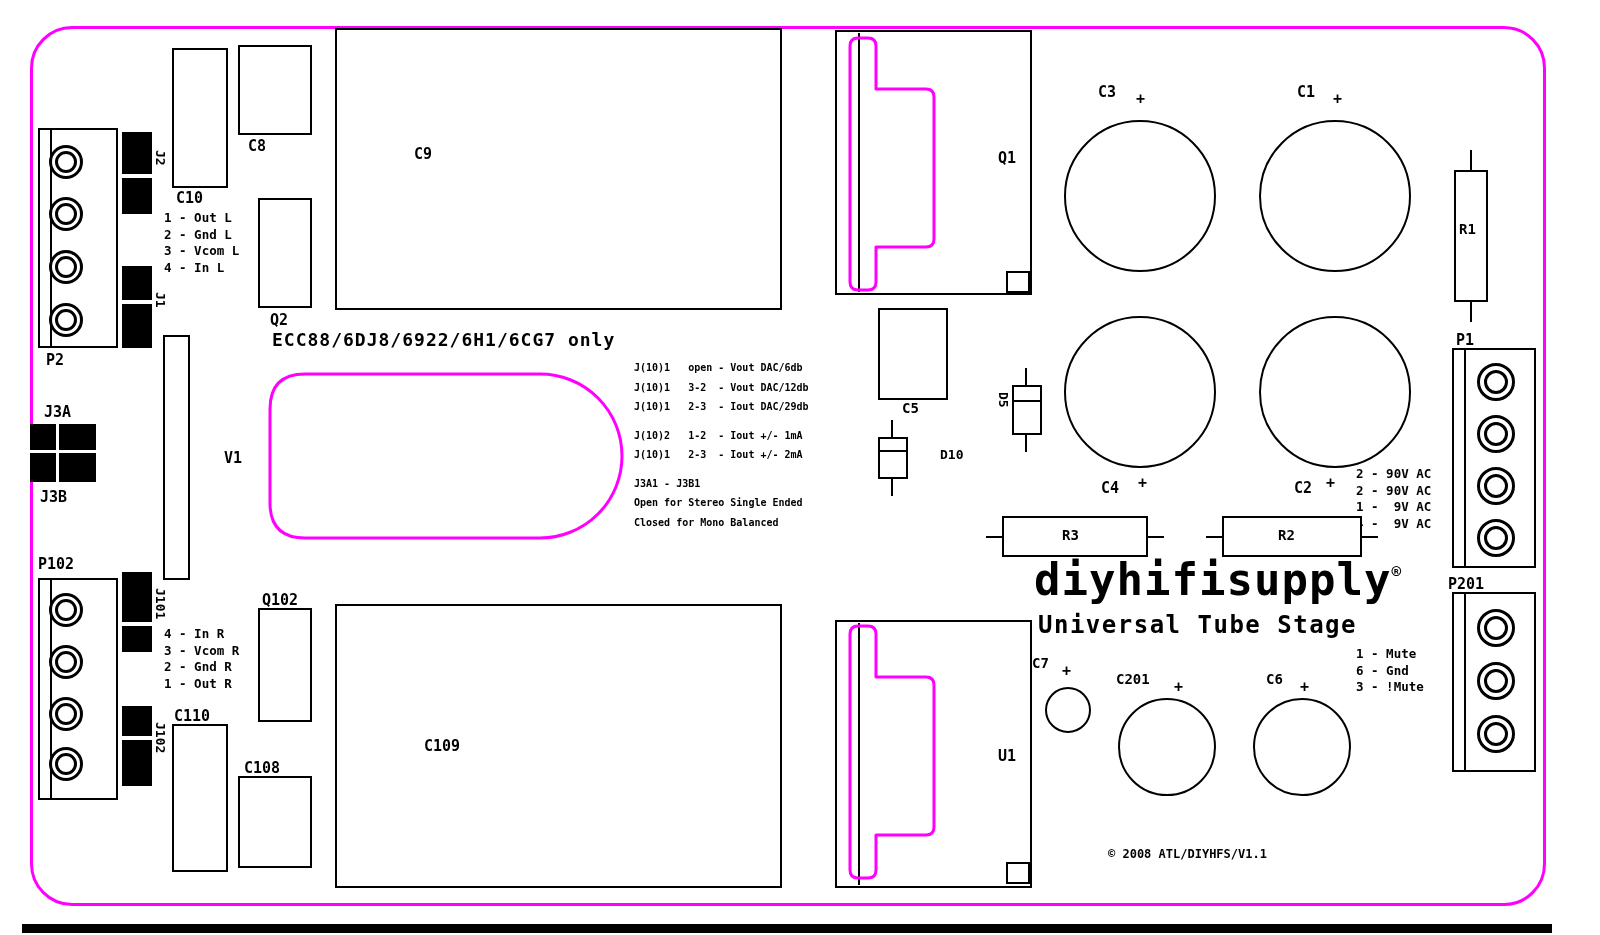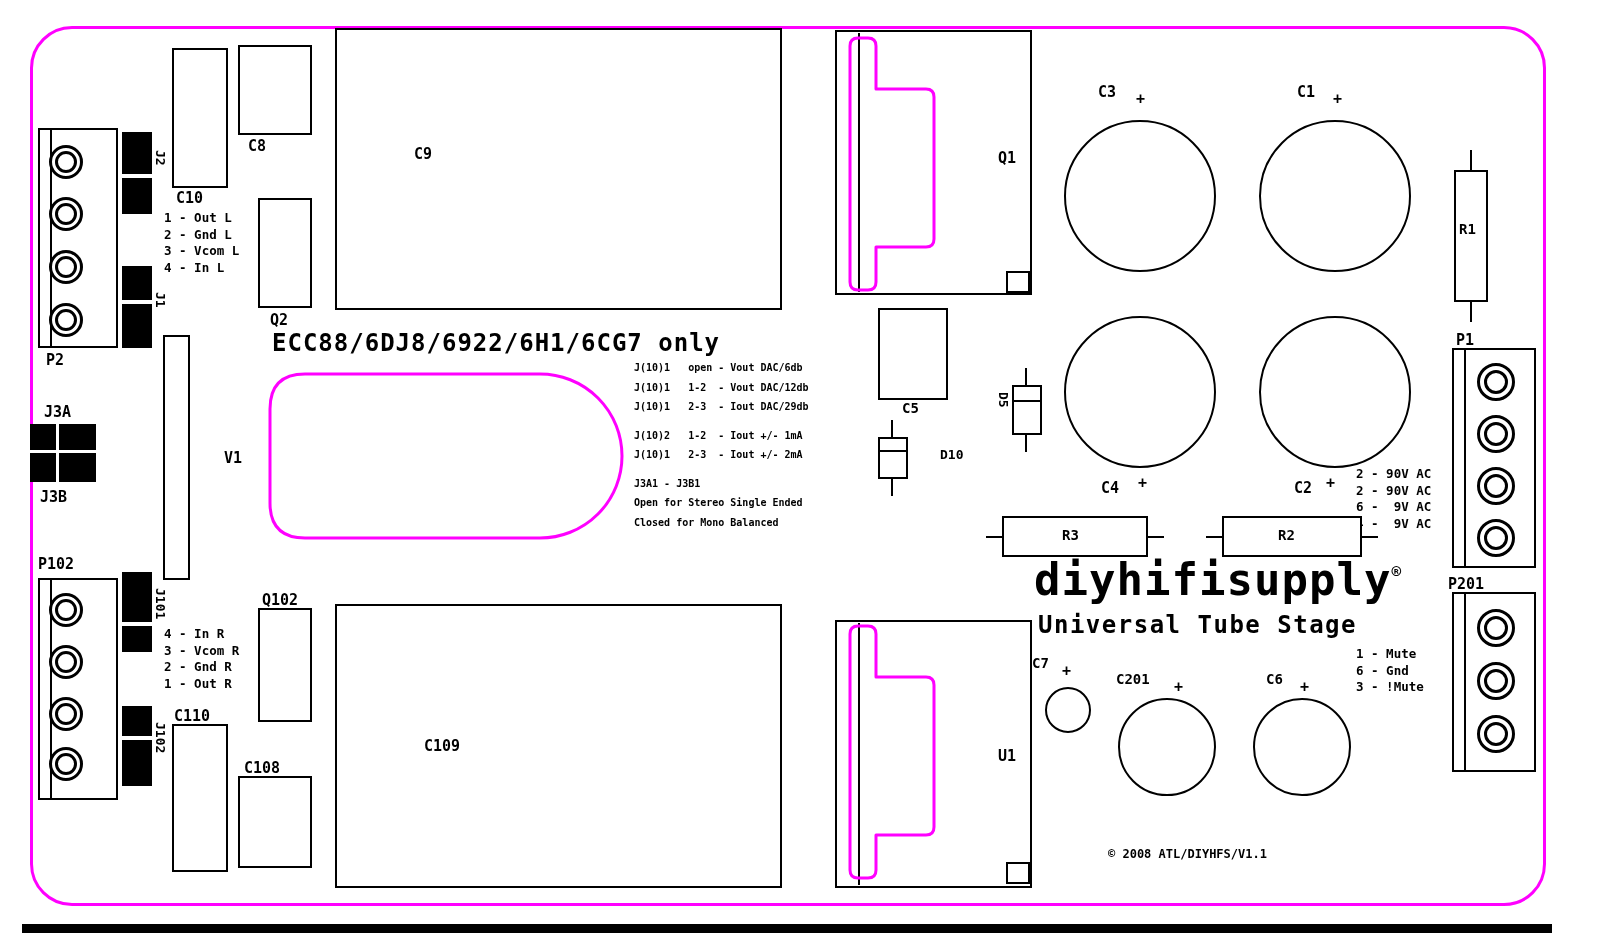--- a/index.html
+++ b/index.html
@@ -16,21 +16,21 @@
   .circ{position:absolute;border:2.5px solid var(--ink);border-radius:50%;background:#fff}
   .hole{position:absolute;width:34px;height:34px;border:3px solid var(--ink);border-radius:50%;background:#fff}
   .hole::after{content:"";position:absolute;left:3px;top:3px;width:16px;height:16px;
                border:3px solid var(--ink);border-radius:50%}
   .hole-lg{width:38px;height:38px}
   .hole-lg::after{left:4px;top:4px;width:18px;height:18px}
   .lbl{position:absolute;font-weight:bold;font-size:15px;white-space:pre;line-height:1.1}
   .s13{font-size:13px}
   .s14{font-size:14px}
   .s16{font-size:12px}
-  .s26{font-size:24px;letter-spacing:1px}
+  .s26{font-size:18px;letter-spacing:1px}
   .s24{font-size:24px;letter-spacing:1.5px}
   .s44{font-size:44px;letter-spacing:1px}
   .vert{writing-mode:vertical-rl;font-size:13px}
   .plus{position:absolute;font-weight:bold;font-size:15px}
   .plist{position:absolute}
   .plist div{font-size:12.5px;font-weight:bold;line-height:16.5px;white-space:pre}
   .jtable{position:absolute;left:634px;top:358px}
   .jgroup{margin-bottom:9px}
   .jline{font-size:10px;font-weight:bold;line-height:19.5px;white-space:pre}
   sup{font-size:16px;letter-spacing:0;vertical-align:18px}
@@ -82,21 +82,21 @@
 
   <div class="lbl" style="left:44px;top:404px">J3A</div>
   <div class="fill" style="left:30px;top:424px;width:66px;height:58px"></div>
   <div class="wline" style="left:30px;top:450px;width:66px;height:3px"></div>
   <div class="wline" style="left:56px;top:424px;width:3px;height:58px"></div>
   <div class="lbl" style="left:40px;top:489px">J3B</div>
 
   <div class="jtable">
     <div class="jgroup">
       <div class="jline">J(10)1   open - Vout DAC/6db</div>
-      <div class="jline">J(10)1   1-2  - Vout DAC/12db</div>
+      <div class="jline">J(10)1   3-2  - Vout DAC/12db</div>
       <div class="jline">J(10)1   2-3  - Iout DAC/29db</div>
     </div>
     <div class="jgroup">
       <div class="jline">J(10)2   1-2  - Iout +/- 1mA</div>
       <div class="jline">J(10)1   2-3  - Iout +/- 2mA</div>
     </div>
     <div class="jgroup">
       <div class="jline">J3A1 - J3B1</div>
       <div class="jline">Open for Stereo Single Ended</div>
       <div class="jline">Closed for Mono Balanced</div>
@@ -176,21 +176,21 @@
   <div class="lbl" style="left:1456px;top:332px">P1</div>
   <div class="comp" style="left:1452px;top:348px;width:84px;height:220px"></div>
   <div class="line" style="left:1464px;top:350px;width:2px;height:216px"></div>
   <div class="hole hole-lg" style="left:1477px;top:363px"></div>
   <div class="hole hole-lg" style="left:1477px;top:415px"></div>
   <div class="hole hole-lg" style="left:1477px;top:467px"></div>
   <div class="hole hole-lg" style="left:1477px;top:519px"></div>
   <div class="plist" style="left:1356px;top:466px">
     <div>2 - 90V AC</div>
     <div>2 - 90V AC</div>
-    <div>6 -  9V AC</div>
+    <div>1 -  9V AC</div>
     <div>4 -  9V AC</div>
   </div>
 
   <div class="lbl" style="left:1448px;top:576px">P201</div>
   <div class="comp" style="left:1452px;top:592px;width:84px;height:180px"></div>
   <div class="line" style="left:1464px;top:594px;width:2px;height:176px"></div>
   <div class="hole hole-lg" style="left:1477px;top:609px"></div>
   <div class="hole hole-lg" style="left:1477px;top:662px"></div>
   <div class="hole hole-lg" style="left:1477px;top:715px"></div>
   <div class="plist" style="left:1356px;top:646px">

